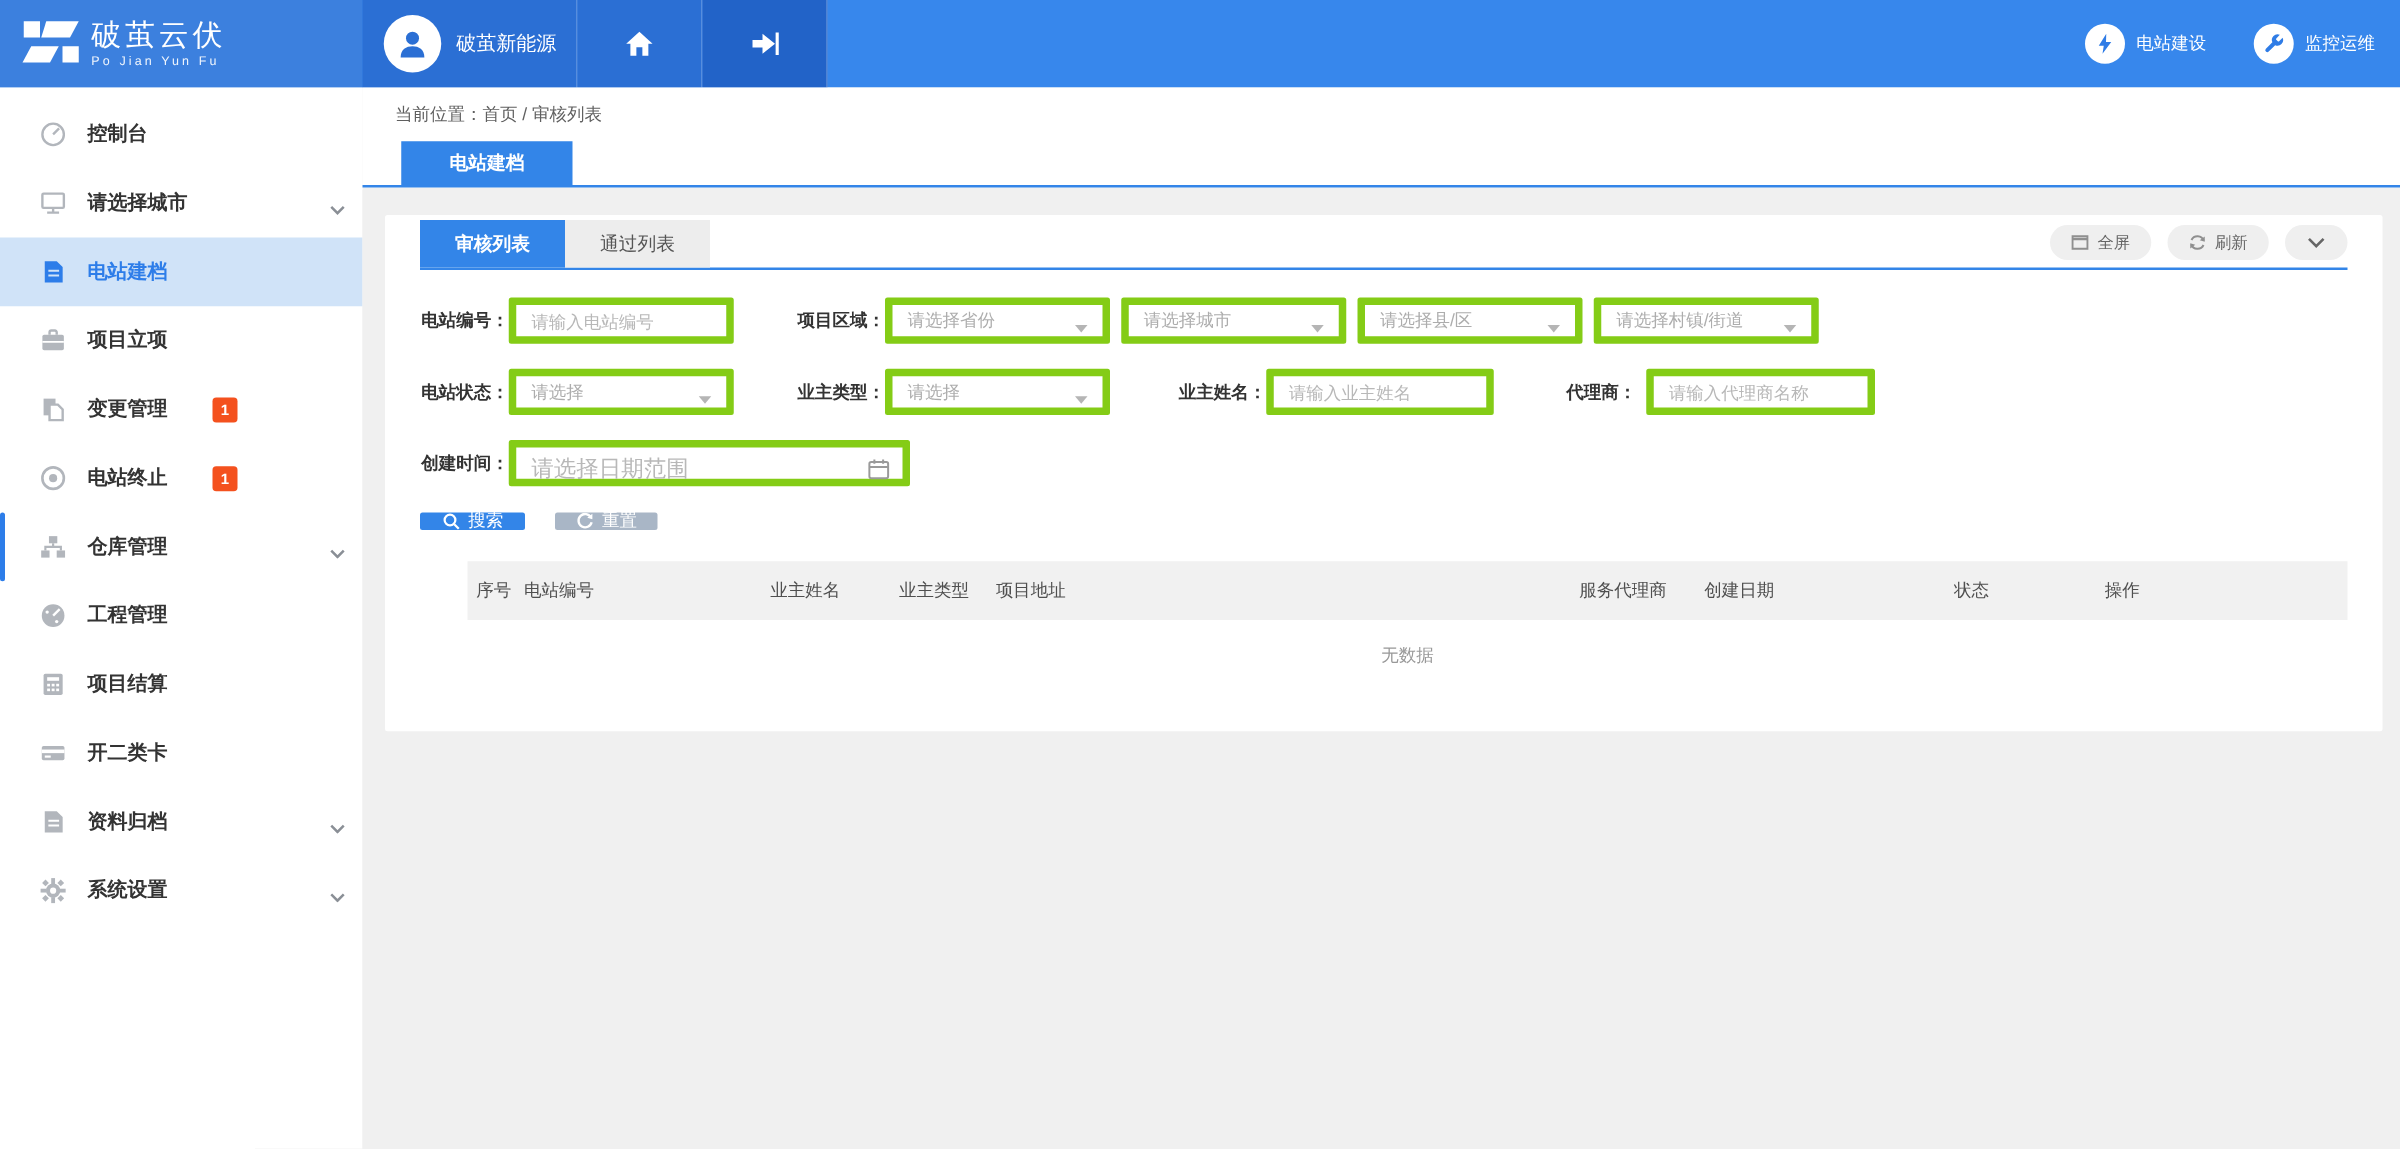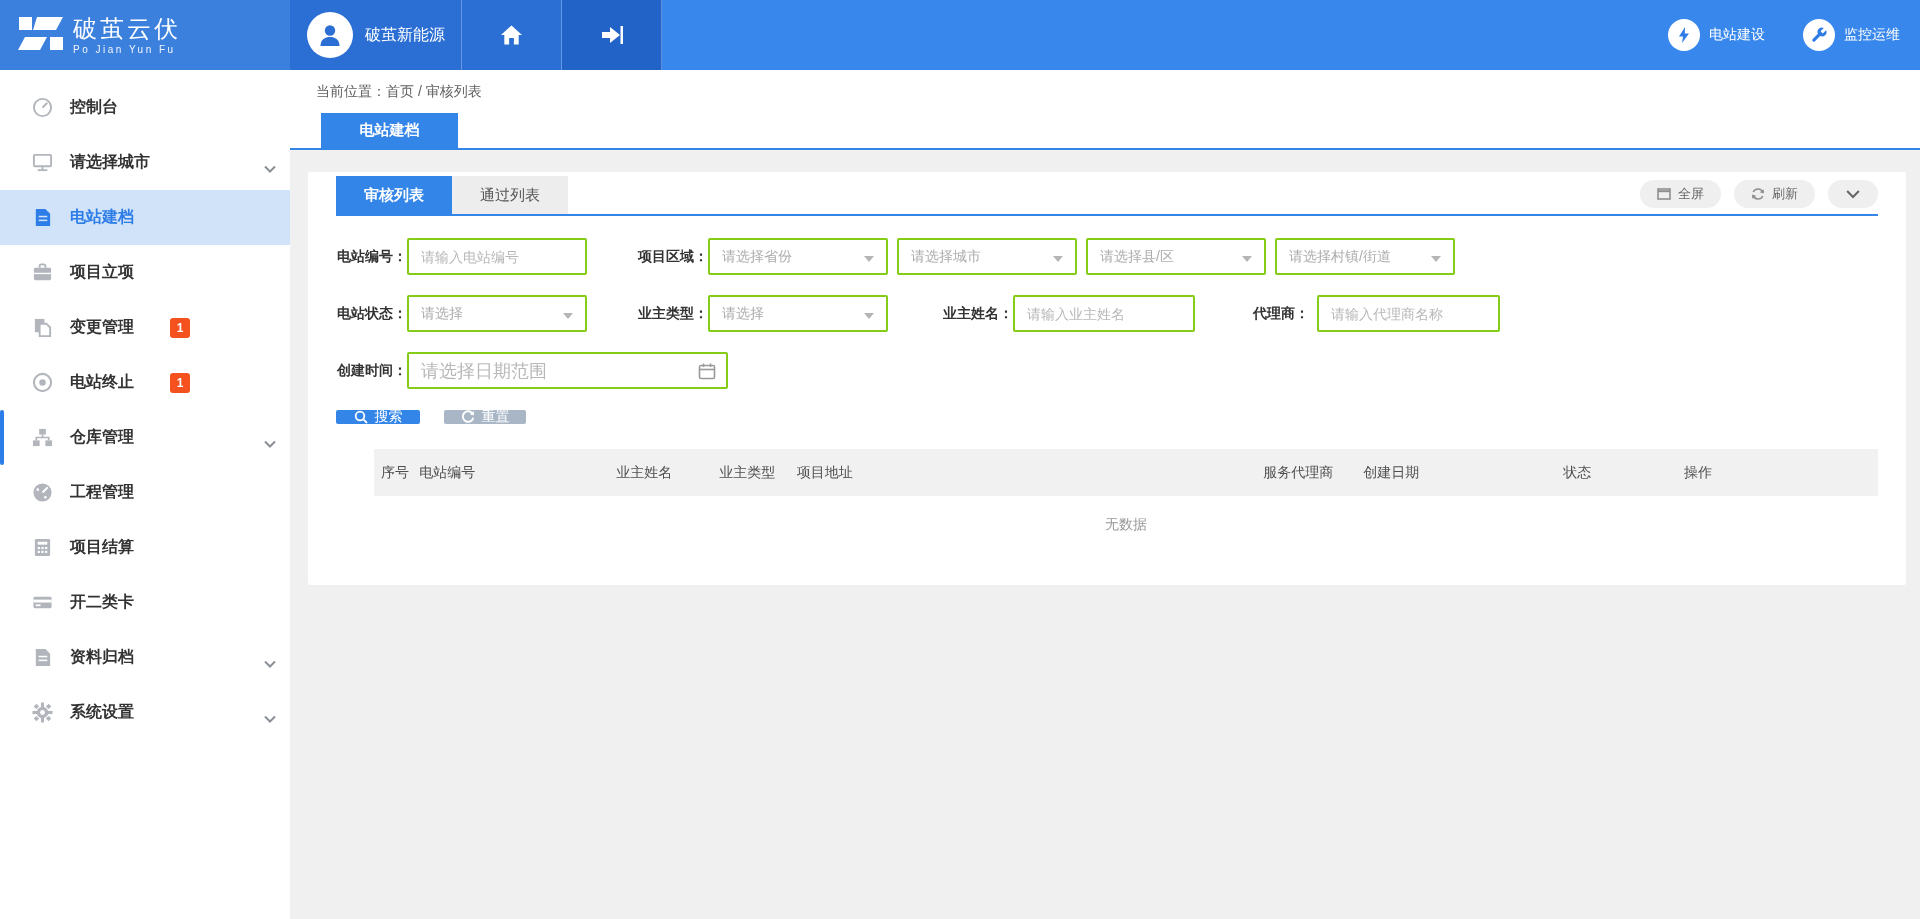--- a/index.html
+++ b/index.html
@@ -56,21 +56,21 @@
   .ptools { margin-left:auto; display:flex; align-items:center; gap:13px; margin-bottom:6px; }
   .pill { height:28px; border-radius:14px; background:#efefef; border:none; display:flex; align-items:center; gap:7px; padding:0 17px; font-size:13px; color:#666; cursor:pointer; font-family:inherit; }
   .pill svg { width:14px; height:14px; stroke:#8f8f8f; fill:none; }
   .pill.chev { padding:0 18px; }
 
   
   .form { margin-top:22px; }
   .frow { display:flex; align-items:center; margin-bottom:20px; }
   .flabel { display:flex; justify-content:flex-end; align-items:center; font-size:14px; font-weight:bold; color:#333; white-space:nowrap; flex:0 0 auto; }
   .w71 { width:71px; } .w73 { width:73px; } .w63 { width:63px; }
-  .ctl { height:37px; border:2px solid #84cc16; border-radius:2px; background:#fff; flex:0 0 auto; }
+  .ctl { height:37px; border:6px solid #84cc16; border-radius:2px; background:#fff; flex:0 0 auto; }
   input.ctl { padding:0 12px; font-size:14px; color:#333; font-family:inherit; outline:none; }
   input.ctl::placeholder { color:#b8b8b8; }
   .sel { position:relative; display:flex; align-items:center; padding:0 26px 0 12px; font-size:14px; color:#adadad; cursor:pointer; }
   .sel .arr { position:absolute; right:12px; top:16px; width:0; height:0; border-left:5px solid transparent; border-right:5px solid transparent; border-top:6px solid #b5b5b5; }
   .w180 { width:180px; } .w182 { width:182px; } .w183 { width:183px; }
   .sp50 { width:50px; } .sp52 { width:52px; } .sp51 { width:51px; }
   .gap9 { width:9px; }
   .daterange { position:relative; width:321px; }
   .daterange input { width:100%; height:35px; border:none; padding:0 34px 0 12px; font-size:18px; outline:none; font-family:inherit; background:transparent; }
   .daterange input::placeholder { color:#b8b8b8; }

